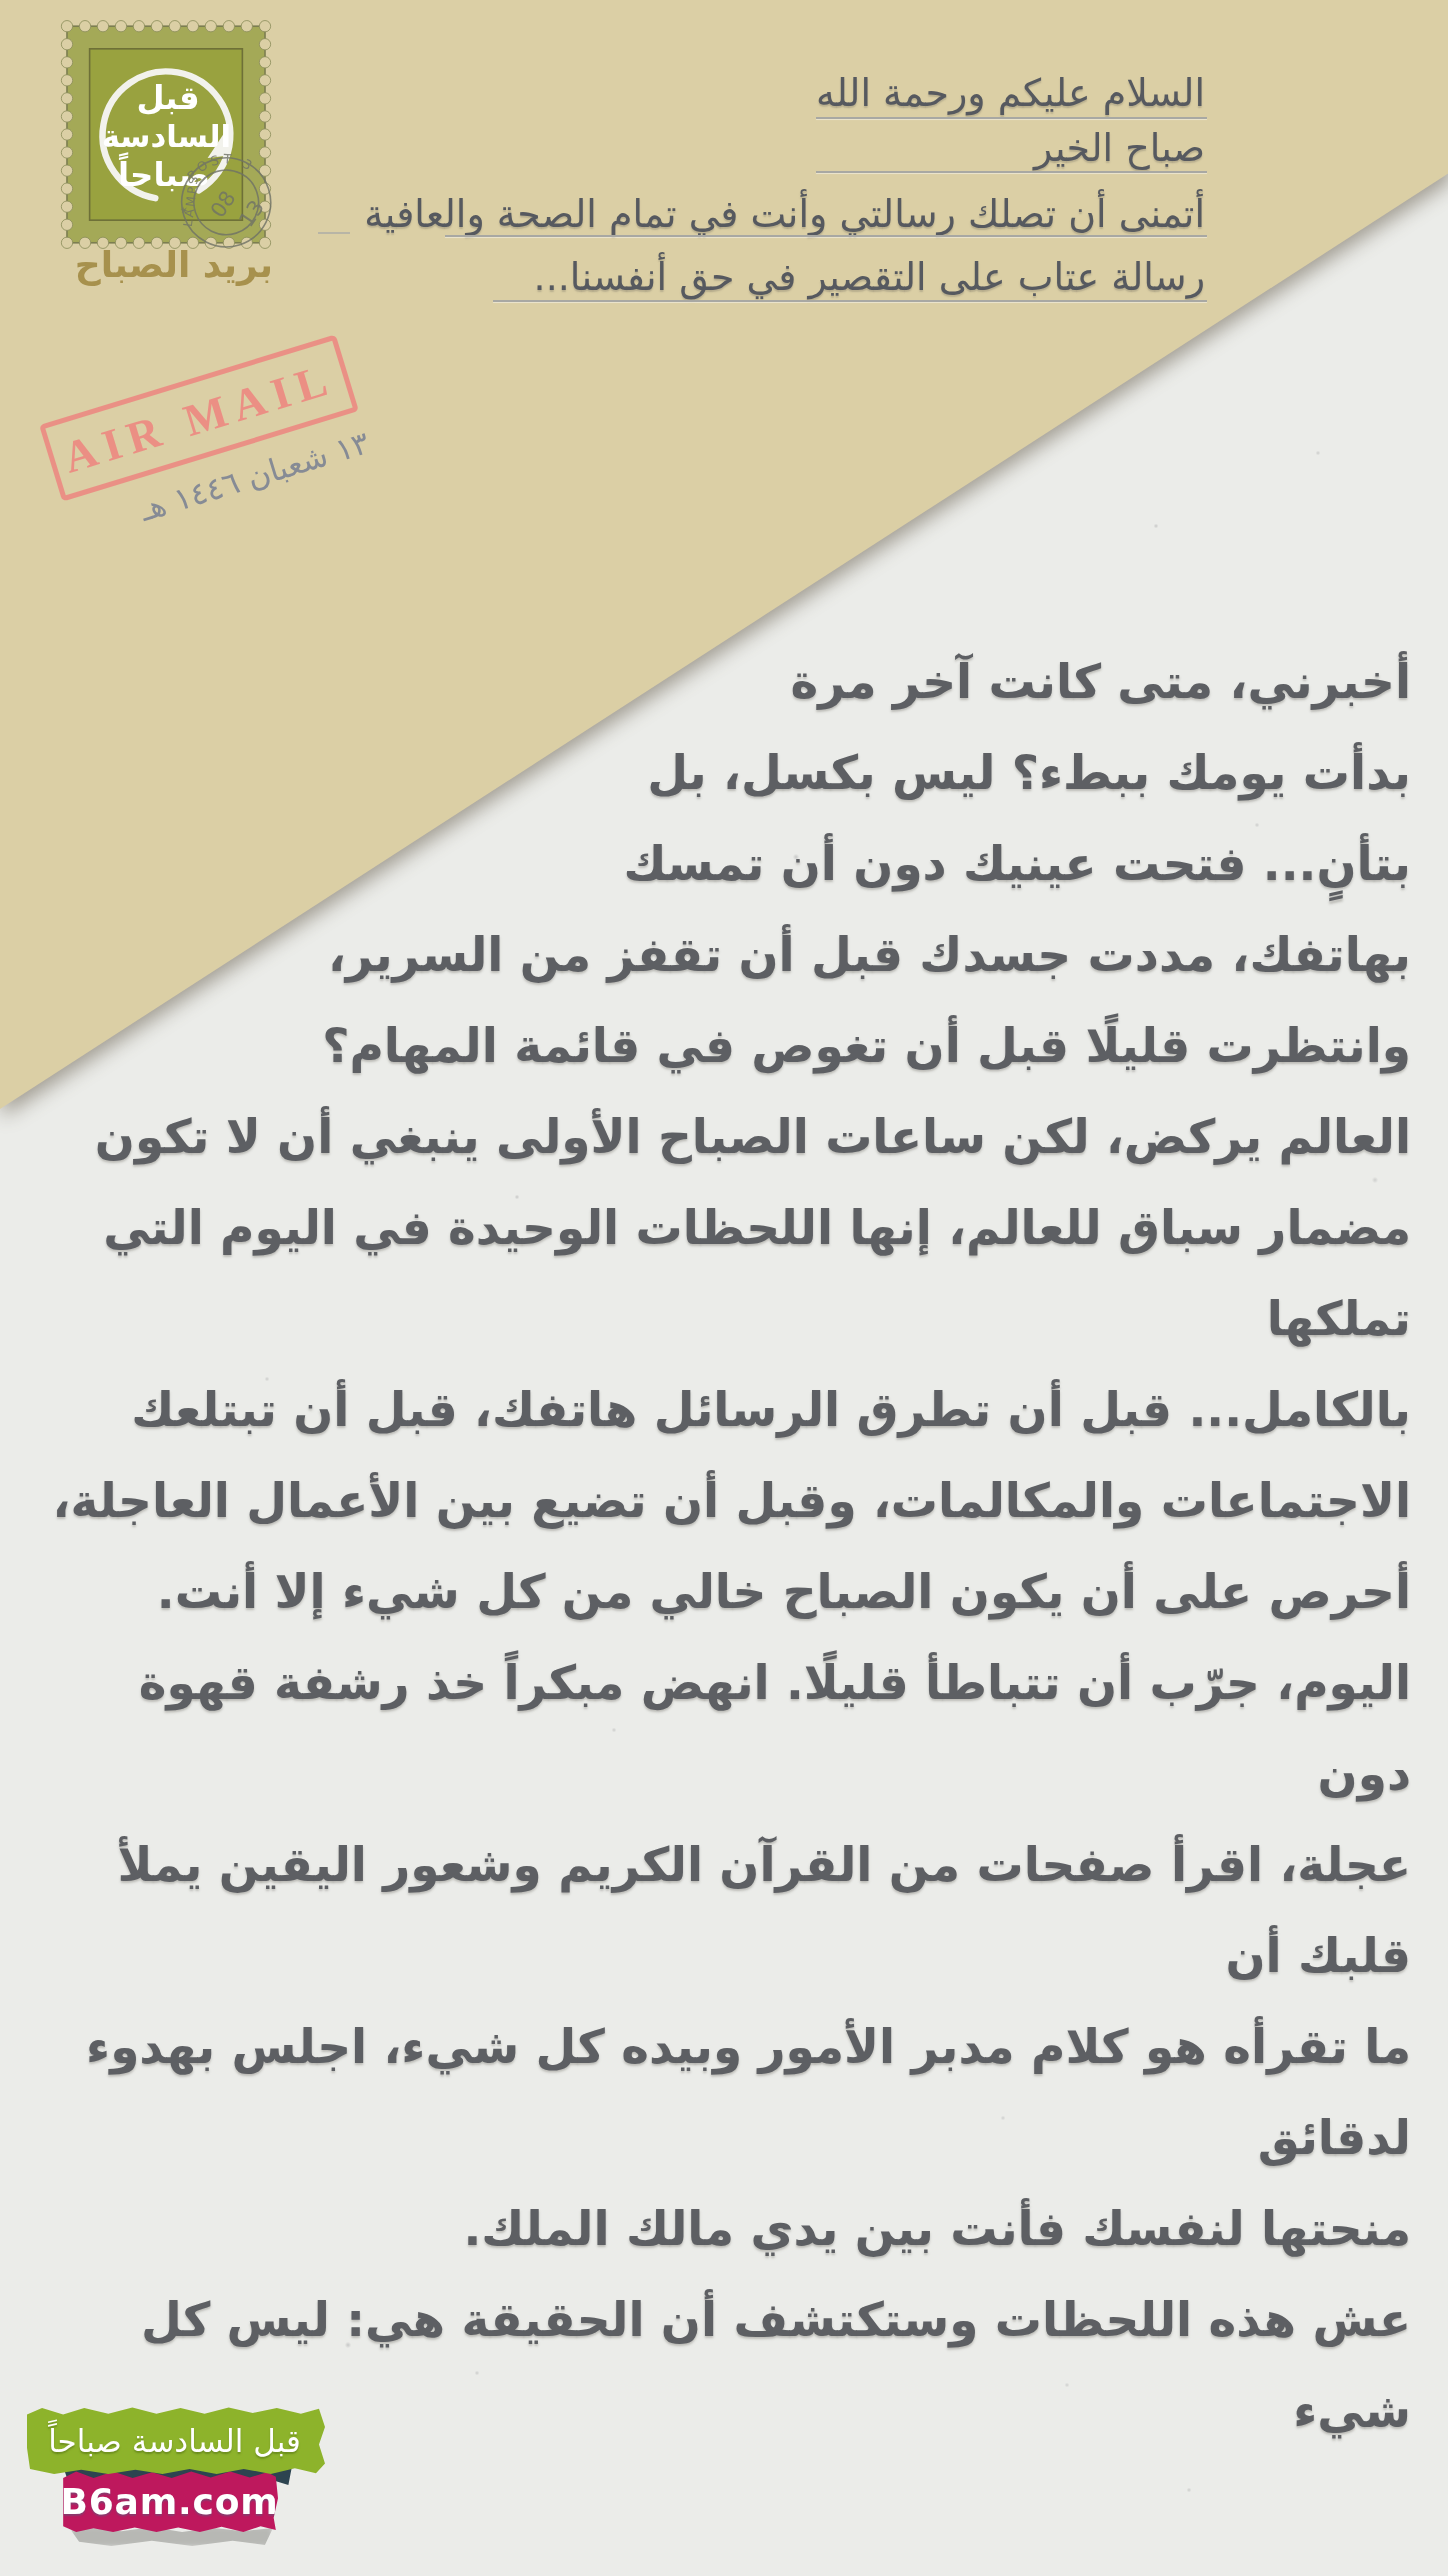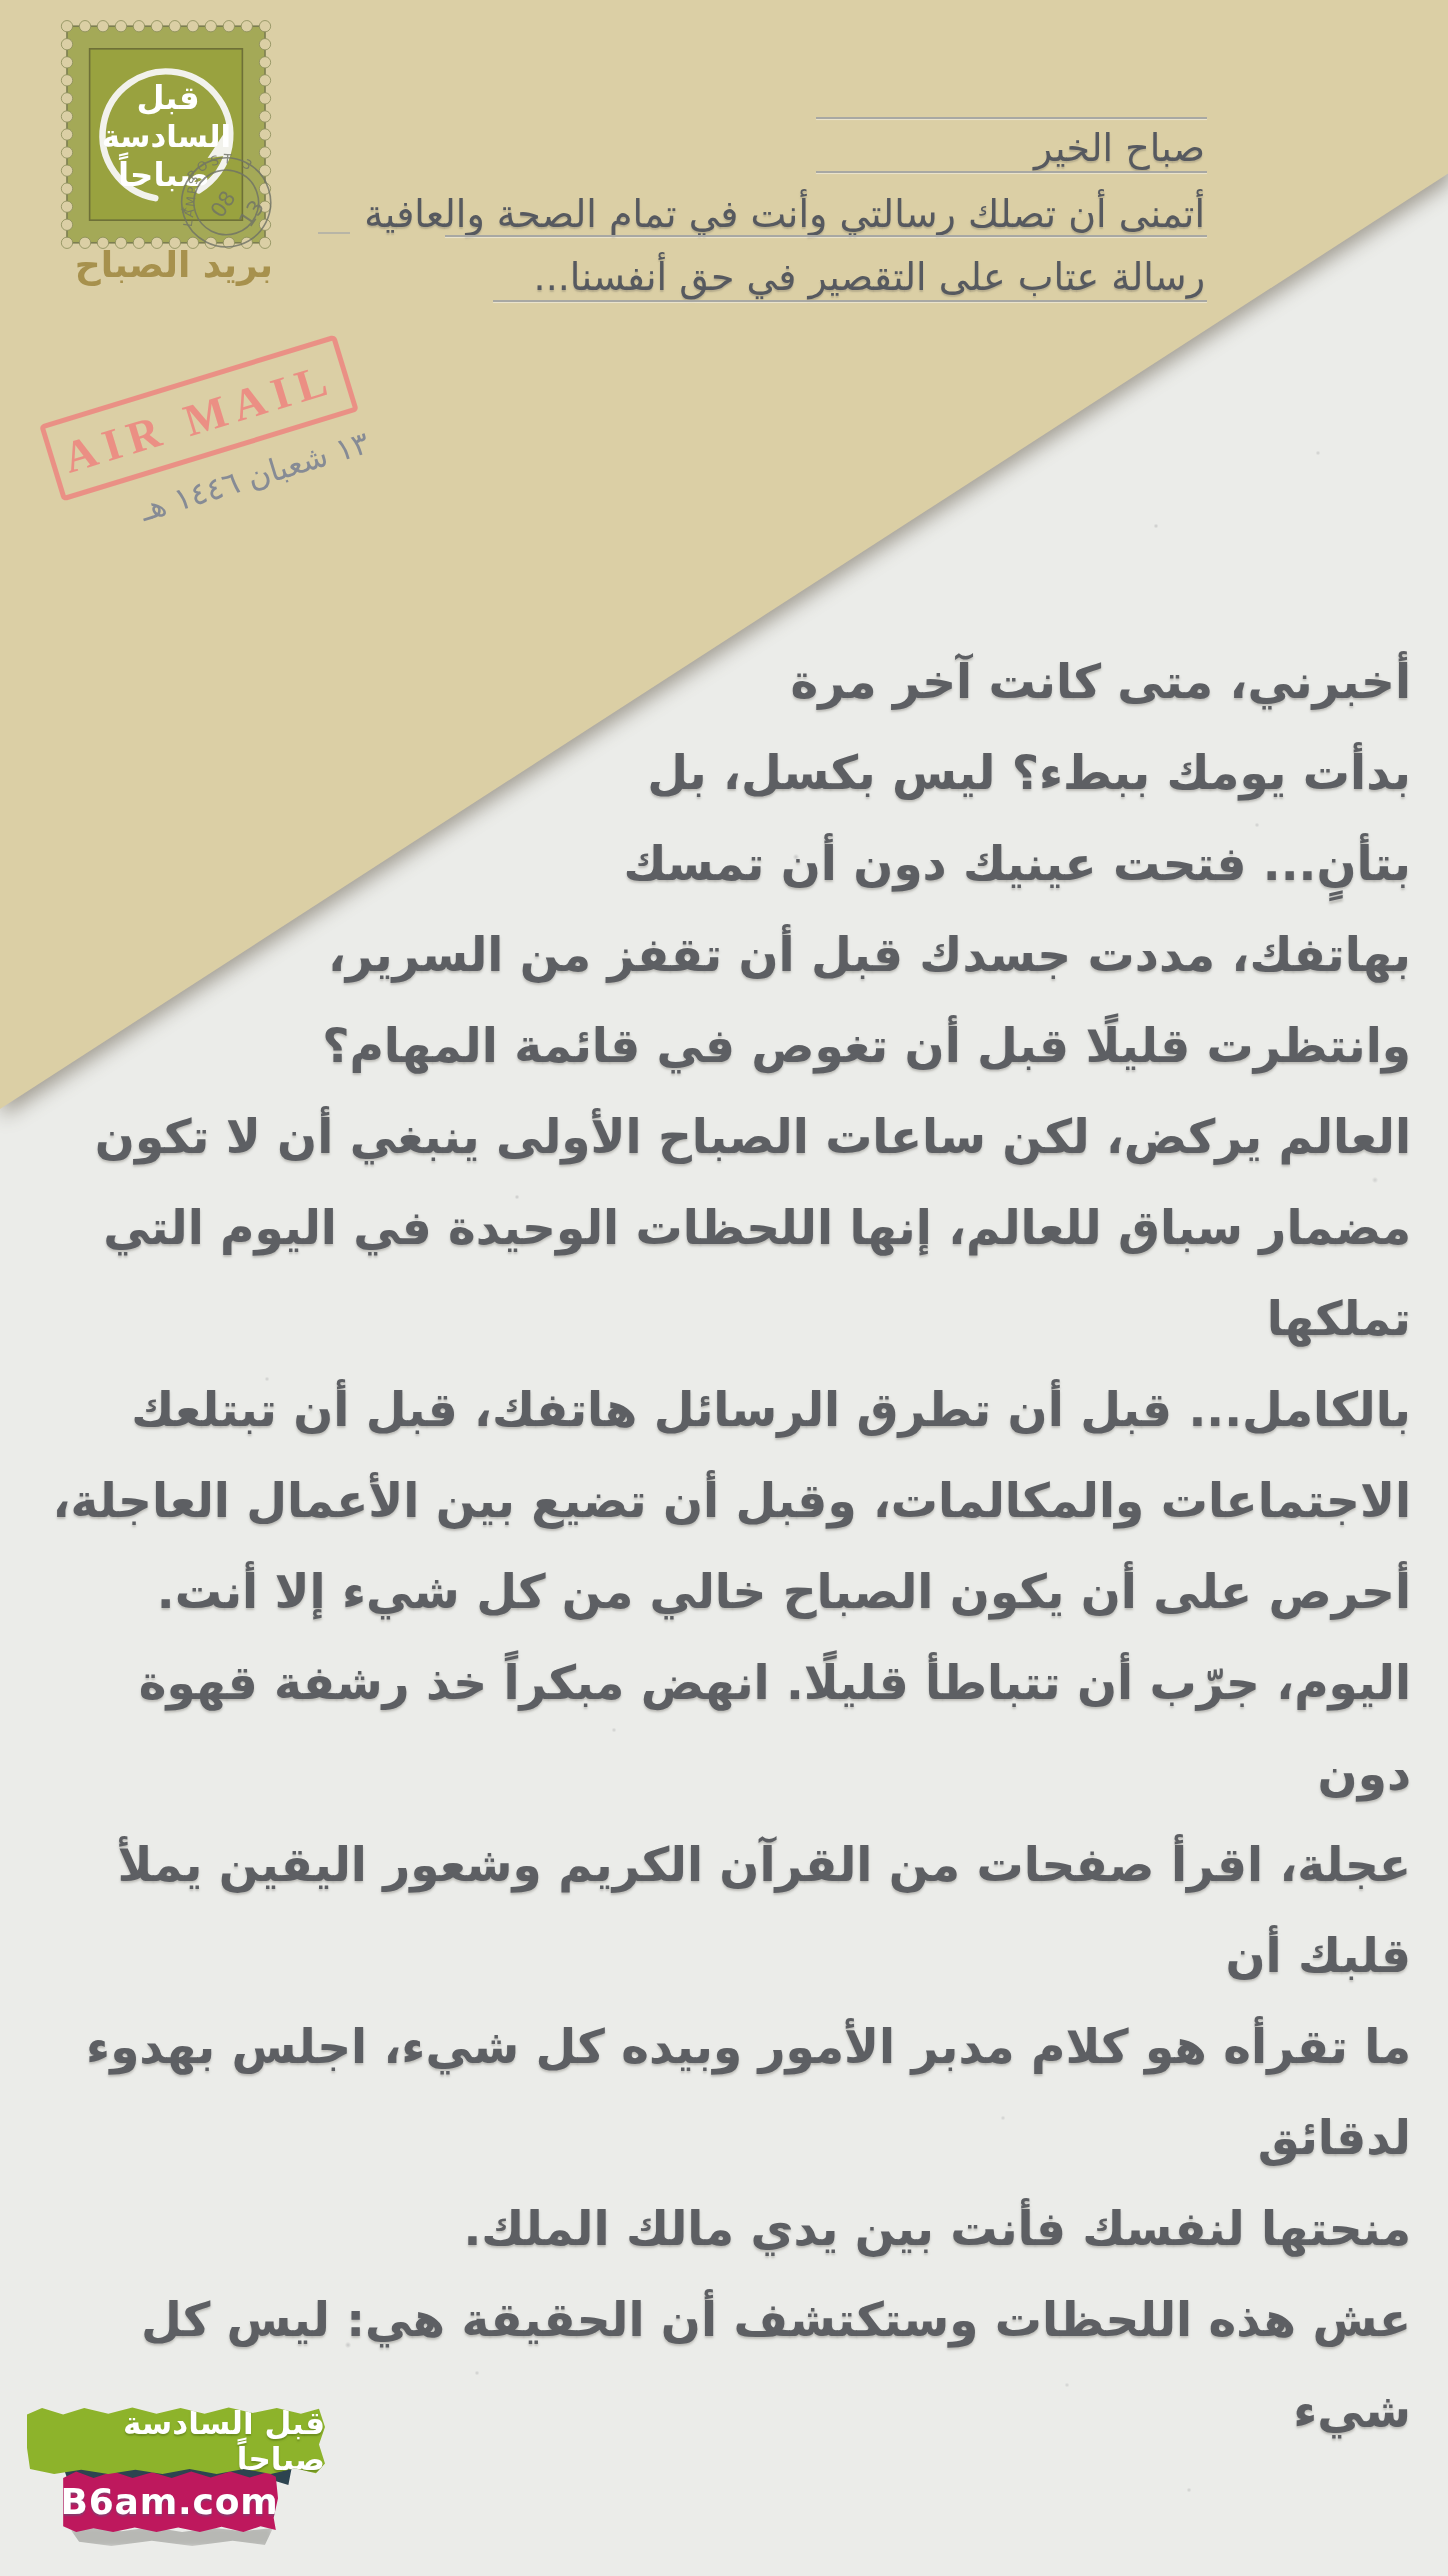--- a/index.html
+++ b/index.html
@@ -96,21 +96,21 @@
   #ribbon-blue .site{
     font-size:36px; font-weight:bold; color:#ffffff; letter-spacing:0.8px;
     text-shadow:0 1.6px 1.6px rgba(60,110,135,.4);
   }
   #ribbon-green{
     left:24px; top:2406px; width:301px; height:70px; background:#8db32b;
     display:flex; align-items:center; justify-content:center;
     clip-path:polygon(1% 12%, 6% 3%, 13% 12%, 20% 3%, 28% 11%, 36% 2%, 44% 11%, 52% 3%, 60% 11%, 68% 2%, 76% 10%, 84% 3%, 92% 11%, 98% 4%, 100% 30%, 98% 55%, 100% 82%, 97% 96%, 90% 89%, 82% 97%, 73% 90%, 64% 97%, 55% 90%, 46% 97%, 37% 91%, 28% 97%, 19% 91%, 10% 97%, 2% 90%, 1% 60%);
   }
   #ribbon-green .brand{
-    direction:rtl; font-size:31px; font-weight:bold; color:#ffffff;
+    direction:rtl; font-size:31px; font-weight:normal; color:#ffffff;
     text-shadow:0 1.6px 1.6px rgba(80,110,20,.5);
   }
 </style>
 </head>
 <body>
 
 <div id="page">
 
   <div id="paper-texture"></div>
 
@@ -201,20 +201,21 @@
   </svg>
 
   <div id="stamp-label" dir="rtl">بريد الصباح</div>
   <div id="pencil-dash"></div>
 
   <div id="airmail">
     <span id="airmail-text">AIR MAIL</span>
   </div>
   <div id="airmail-date" dir="rtl">١٣ شعبان ١٤٤٦ هـ</div>
 
+  <div class="greet" id="greet-1">السلام عليكم ورحمة الله</div>
   <div class="greet-line" id="gline-1"></div>
   <div class="greet" id="greet-2">صباح الخير</div>
   <div class="greet-line" id="gline-2"></div>
   <div class="greet" id="greet-3">أتمنى أن تصلك رسالتي وأنت في تمام الصحة والعافية</div>
   <div class="greet-line" id="gline-3"></div>
   <div class="greet" id="greet-4">رسالة عتاب على التقصير في حق أنفسنا...</div>
   <div class="greet-line" id="gline-4"></div>
 
   <div id="letter">
     <div>أخبرني، متى كانت آخر مرة</div>

